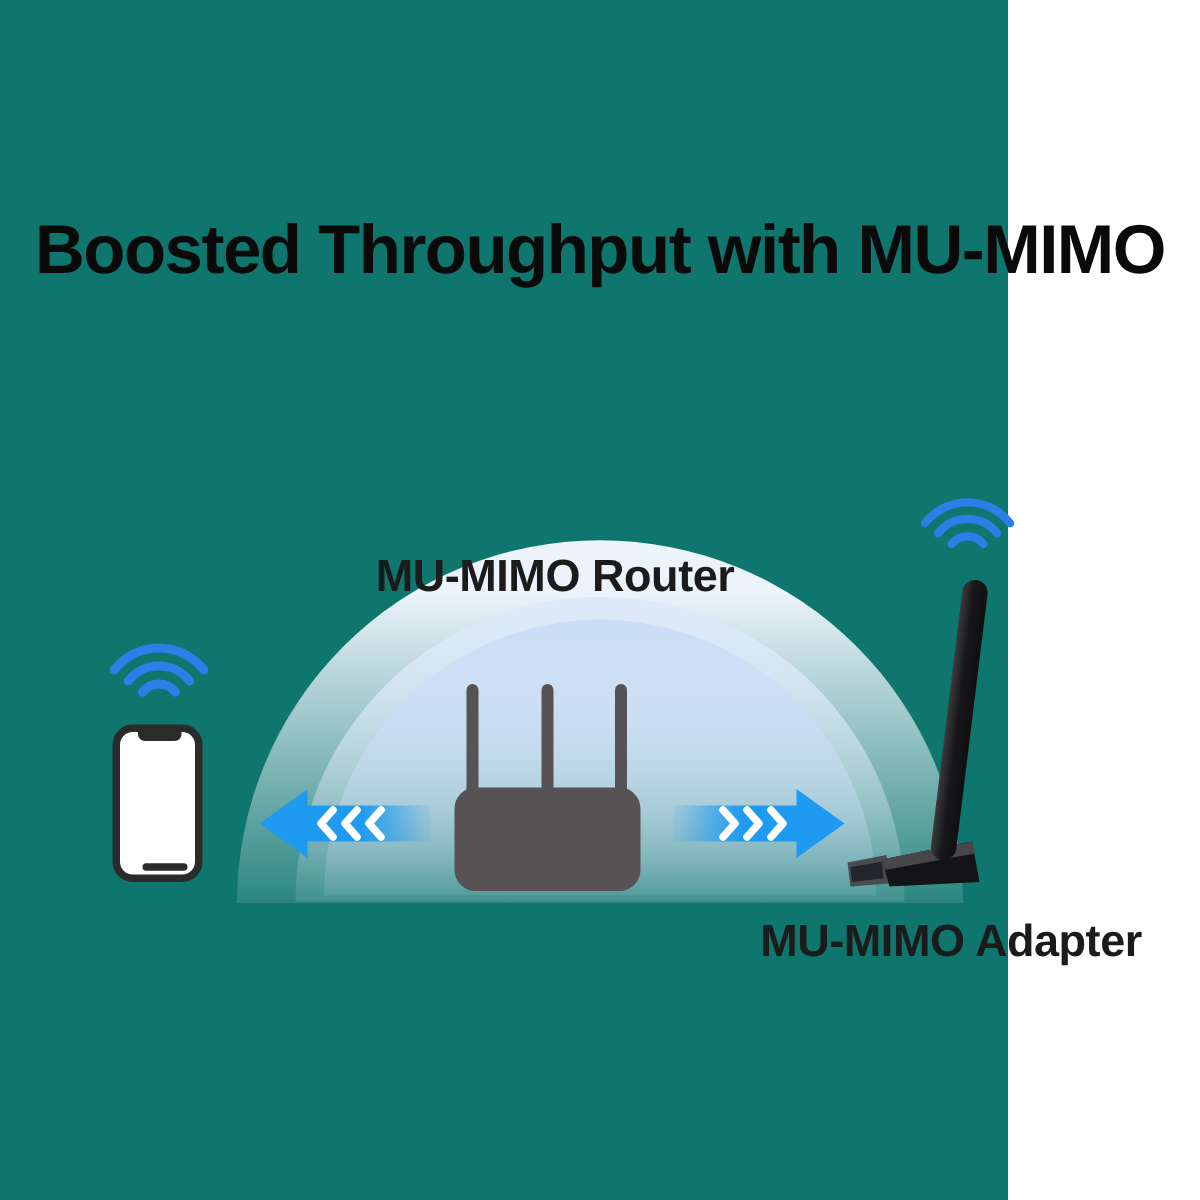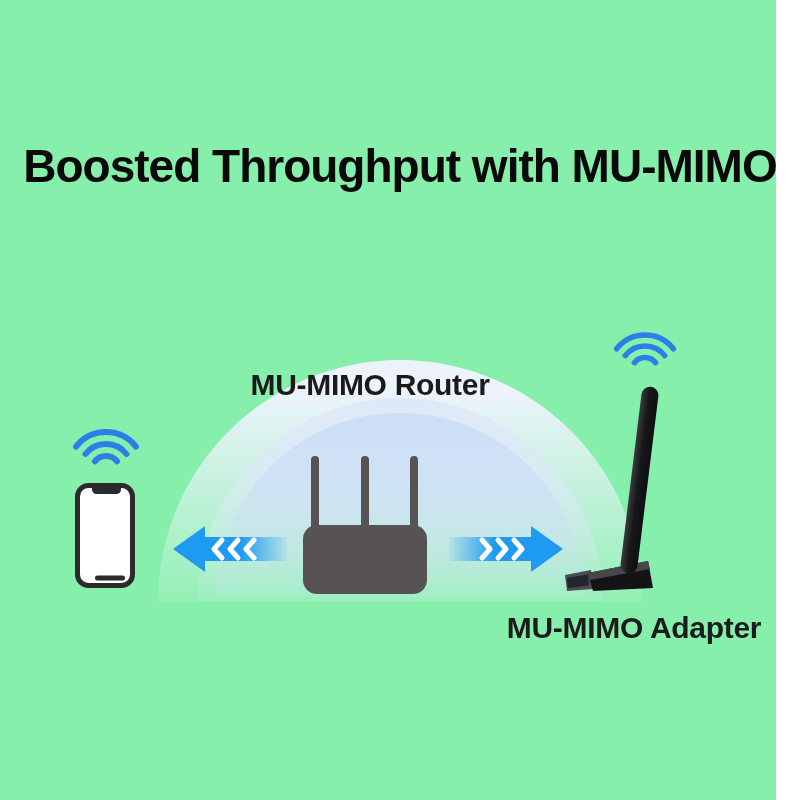--- a/index.html
+++ b/index.html
@@ -6,23 +6,23 @@
     margin: 0;
     padding: 0;
     background: #ffffff;
     width: 800px;
     height: 800px;
     overflow: hidden;
     font-family: "Liberation Sans", sans-serif;
   }
   .stage {
     position: relative;
-    width: 776px;
+    width: 672px;
     height: 800px;
-    background: #86efac;
+    background: #0f766e;
   }
   .page-title {
     position: absolute;
     top: 138px;
     left: 0;
     width: 800px;
     text-align: center;
     font-size: 46px;
     font-weight: 700;
     letter-spacing: -1px;

